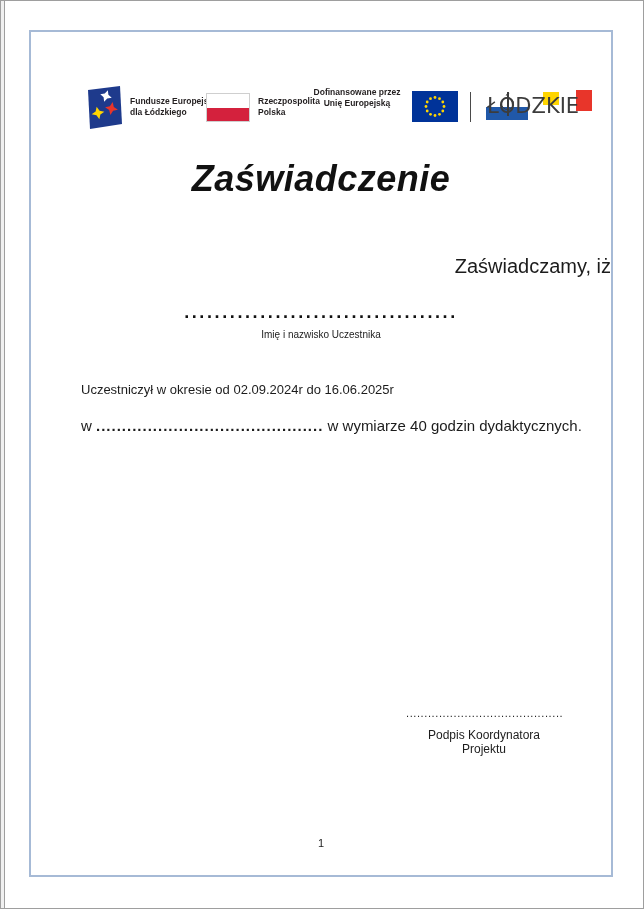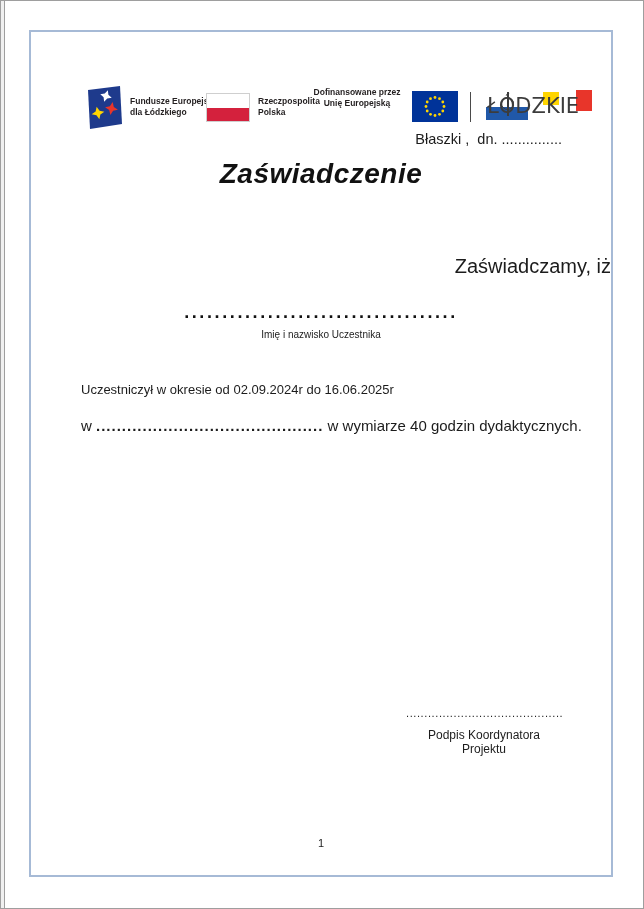--- a/index.html
+++ b/index.html
@@ -37,21 +37,21 @@
   .lz-red{left:90px;top:0;width:16px;height:21px;background:#e8352a;}
   .lz-text{
     position:absolute;left:1px;top:4px;font-size:21px;line-height:24px;
     color:#3c3c3c;font-family:"DejaVu Sans",sans-serif;font-weight:400;letter-spacing:0;
   }
   .lz-ring{left:15px;top:7px;width:13px;height:13px;border:1.5px solid #3c3c3c;border-radius:50%;box-sizing:border-box;background:transparent;}
   .lz-bar{left:21px;top:2px;width:1.5px;height:24px;background:#3c3c3c;}
   
   .date-line{position:absolute;right:49px;top:99px;font-size:14.5px;white-space:pre;}
   .doc-title{position:absolute;left:0;right:0;top:126px;text-align:center;
-    font-size:28px;font-weight:700;font-style:italic;letter-spacing:.5px;color:#111;}
+    font-size:36px;font-weight:700;font-style:italic;letter-spacing:.5px;color:#111;}
   .certify{position:absolute;left:0;right:0;top:223px;text-align:right;font-size:20px;}
   .name-dots{position:absolute;left:0;right:0;top:270px;text-align:center;
     font-size:18px;font-weight:700;letter-spacing:2.6px;white-space:pre;color:#111;}
   .name-caption{position:absolute;left:0;right:0;top:297px;text-align:center;
     font-size:10px;color:#222;}
   .period-line{position:absolute;left:50px;top:350px;font-size:13px;}
   .hours-line{position:absolute;left:50px;top:385px;font-size:15px;white-space:pre;}
   .hours-line .dots{font-weight:700;letter-spacing:1px;}
   .project-par{position:absolute;left:50px;right:49px;top:466px;
     font-size:15px;line-height:26.5px;text-align:justify;}
@@ -119,21 +119,20 @@
       <div class="lg lodzkie">
         <i class="lz-blue"></i>
         <i class="lz-yellow"></i>
         <i class="lz-red"></i>
         <span class="lz-text">ŁÓDZKIE</span>
         <i class="lz-ring"></i>
         <i class="lz-bar"></i>
       </div>
     </div>
 
-    <div class="date-line">Błaszki ,  dn. ...............</div>
 
     <div class="doc-title">Zaświadczenie</div>
 
     <div class="certify">Zaświadczamy, iż</div>
 
     <div class="name-dots">....................................</div>
     <div class="name-caption">Imię i nazwisko Uczestnika</div>
 
     <div class="period-line">Uczestniczył w okresie od 02.09.2024r do 16.06.2025r</div>
 

